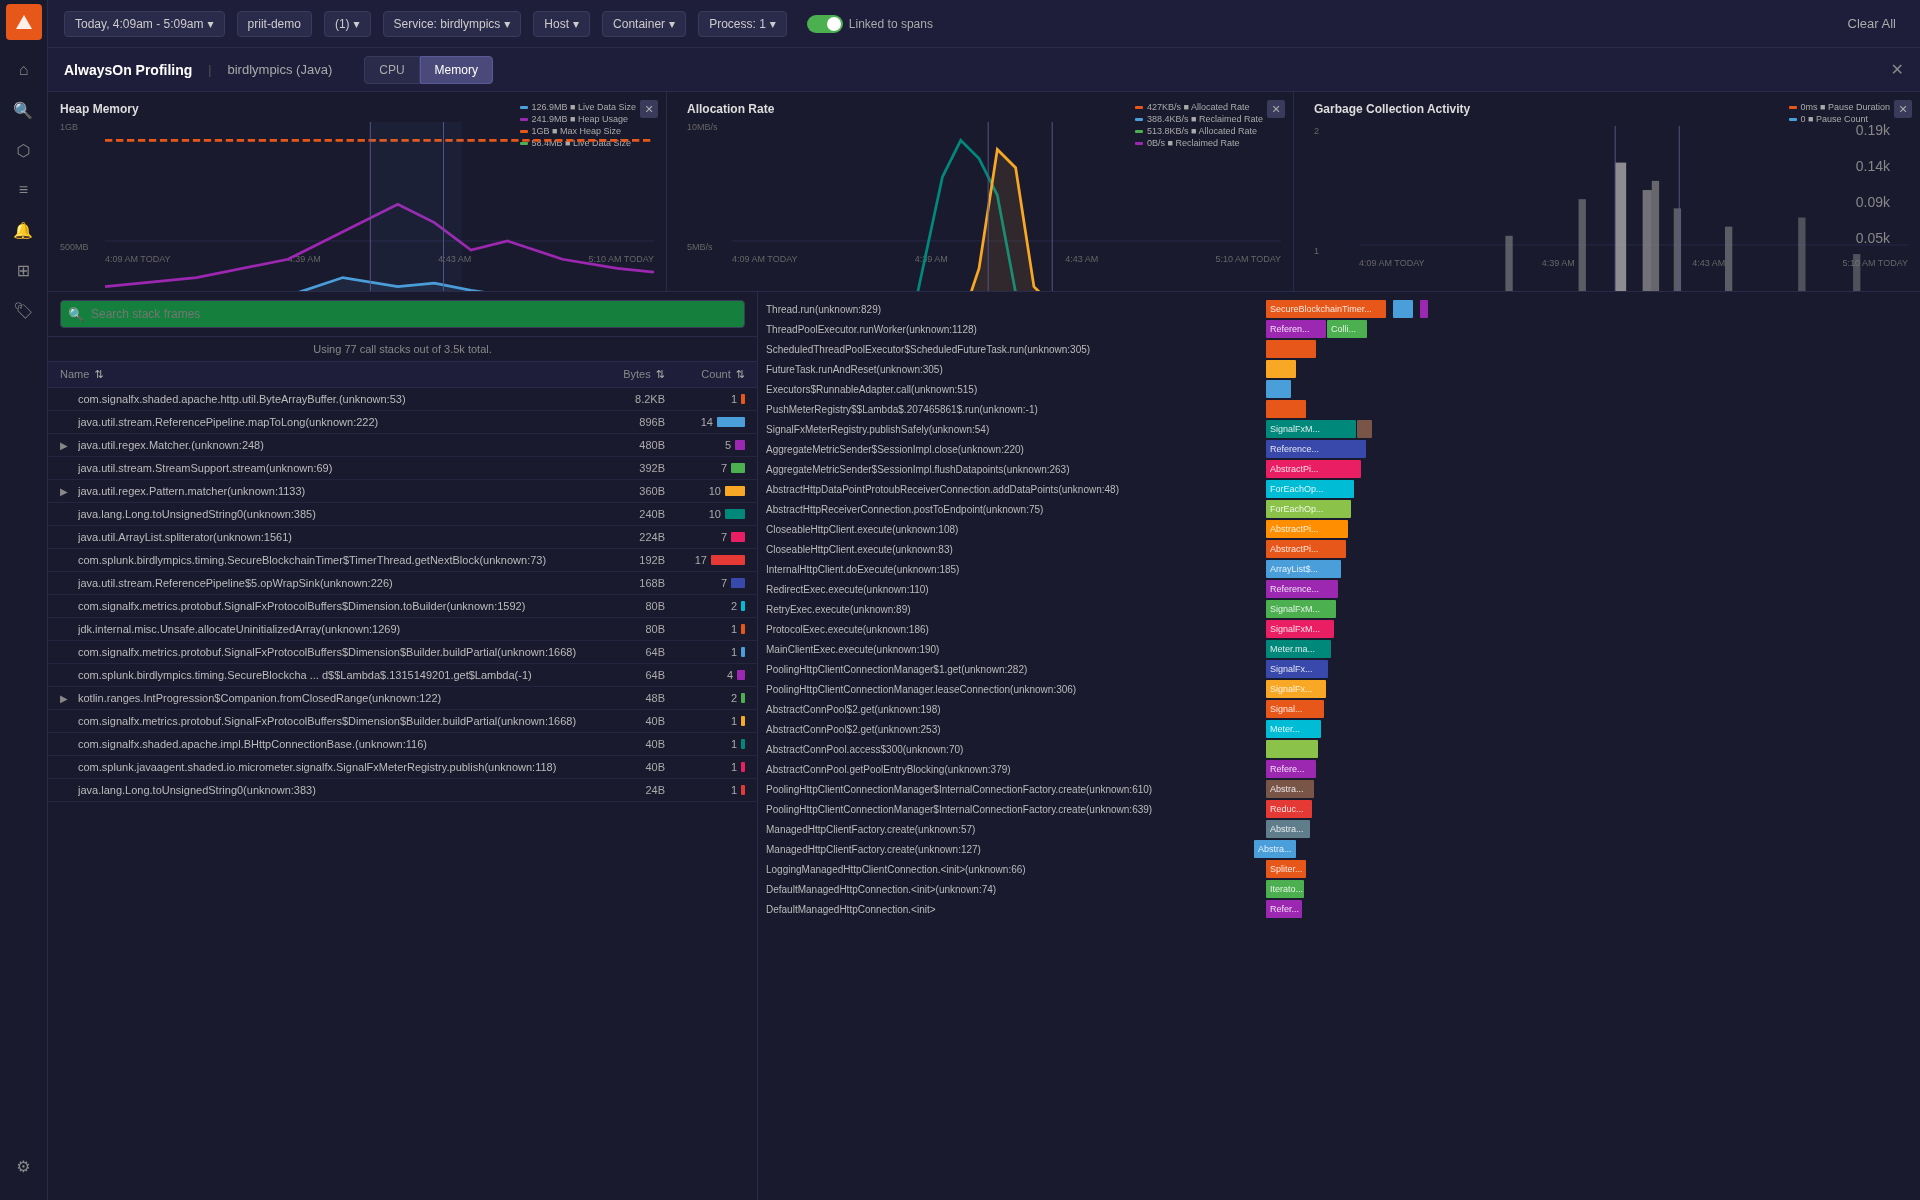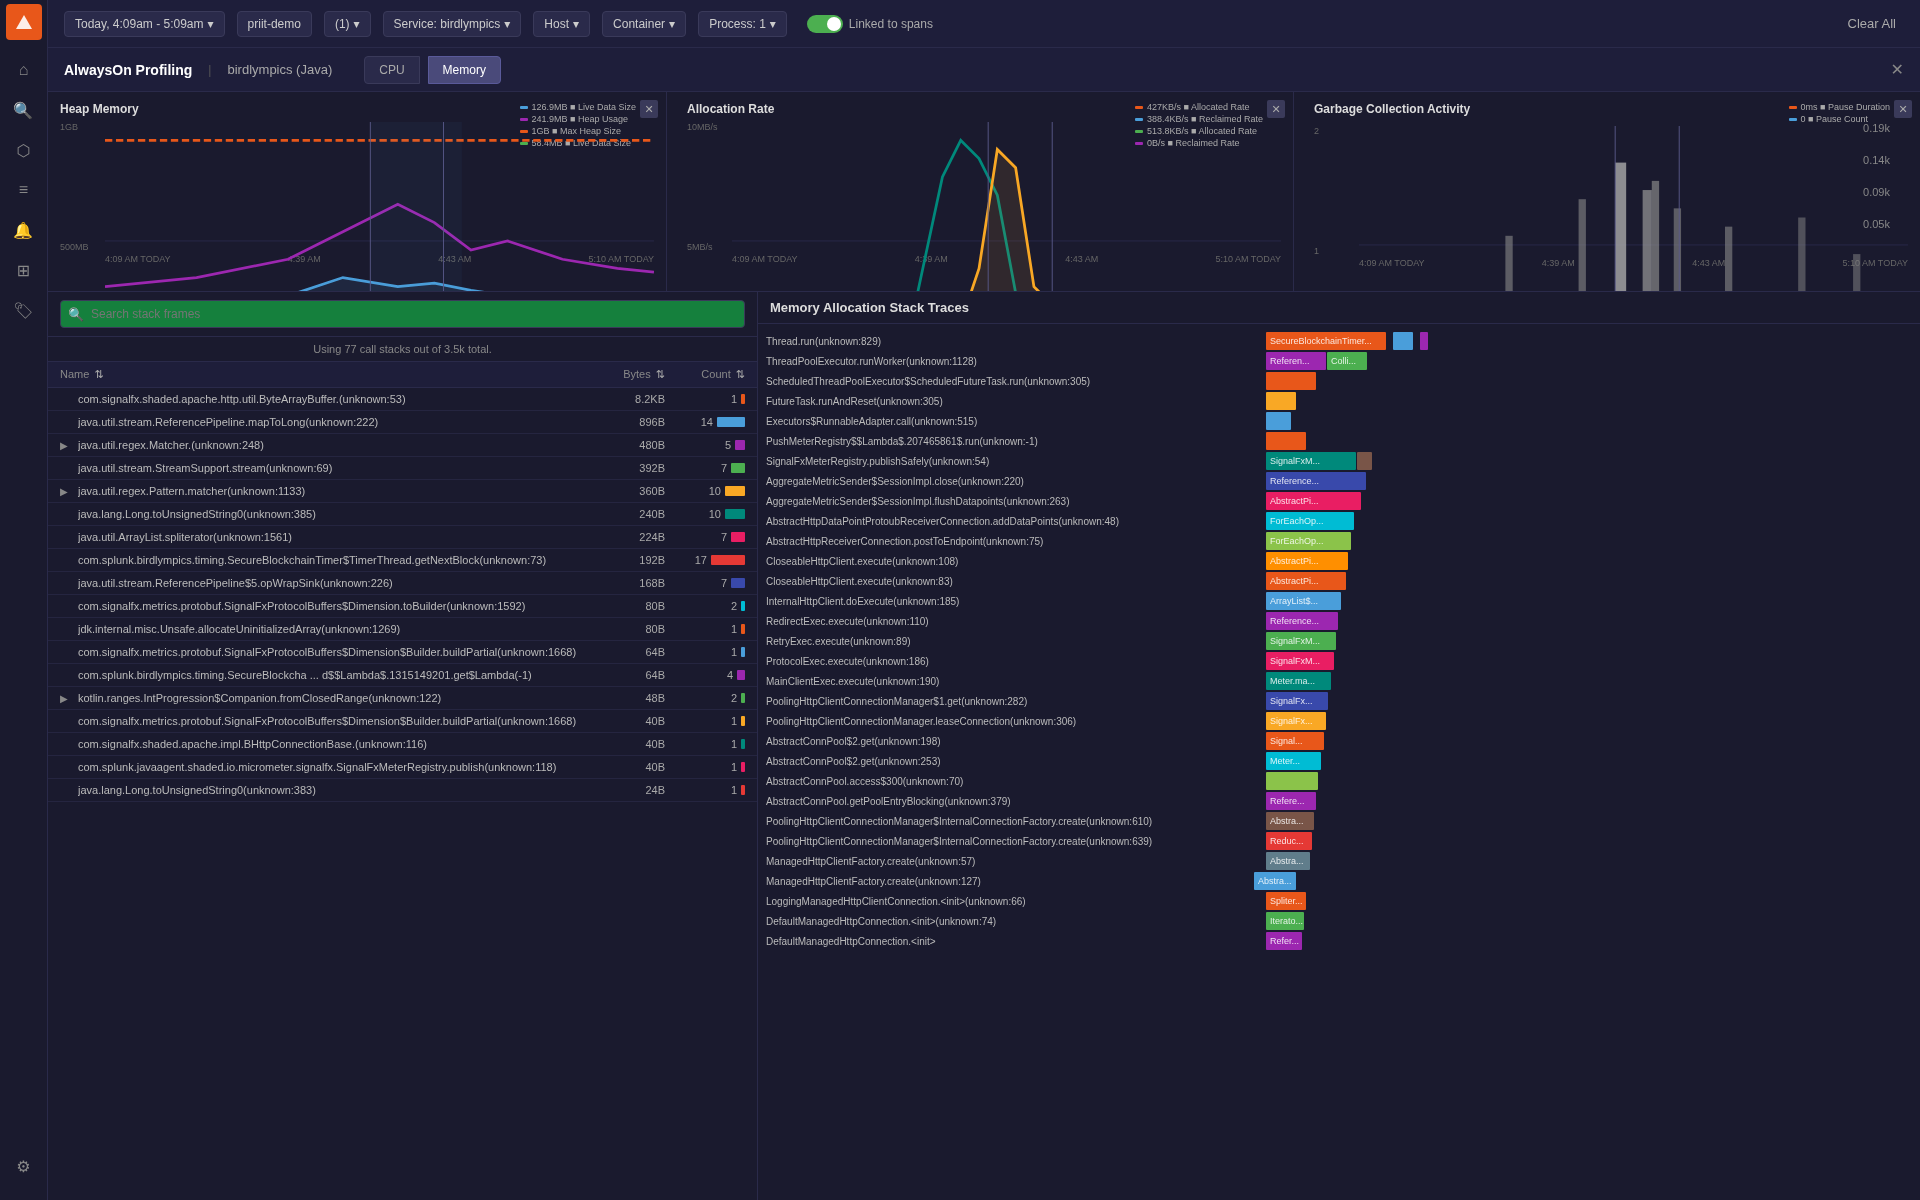--- a/index.html
+++ b/index.html
@@ -48,21 +48,21 @@
       cursor: pointer; font-size: 13px; padding: 4px 8px;
     }
 
     
     .profile-header {
       height: 44px; background: #1e1e3a; border-bottom: 1px solid #2a2a4a;
       display: flex; align-items: center; padding: 0 16px; gap: 16px;
     }
     .profile-title { color: #fff; font-size: 14px; font-weight: 600; }
     .profile-subtitle { color: #aaa; font-size: 13px; }
-    .tab-group { display: flex; gap: 8px; margin-left: 16px; }
+    .tab-group { display: flex; gap: 0; margin-left: 16px; }
     .tab-btn {
       padding: 6px 14px; background: #2a2a4a; border: 1px solid #3a3a5a;
       color: #aaa; cursor: pointer; font-size: 12px;
     }
     .tab-btn:first-child { border-radius: 4px 0 0 4px; }
     .tab-btn:last-child { border-radius: 0 4px 4px 0; }
     .tab-btn.active { background: #4a4a7a; color: #fff; border-color: #5a5a9a; }
     .close-btn { margin-left: auto; background: transparent; border: none; color: #888; cursor: pointer; font-size: 16px; }
 
     
@@ -324,21 +324,21 @@
       <div class="chart-legend">
         <div class="chart-legend-item">
             <div class="legend-dot" style="background:#e8571a"></div>
             <span style="font-size:9px;color:#aaa">0ms ■ Pause Duration</span>
           </div>
         <div class="chart-legend-item">
             <div class="legend-dot" style="background:#4a9eda"></div>
             <span style="font-size:9px;color:#aaa">0 ■ Pause Count</span>
           </div>
       </div>
-      <div style="position:absolute;right:30px;top:30px;font-size:11px;color:#888;text-align:left;">
+      <div style="position:absolute;right:30px;top:30px;font-size:14px;color:#888;text-align:left;">
         <div>0.19k</div>
           <div style="margin-top:20px">0.14k</div>
           <div style="margin-top:20px">0.09k</div>
           <div style="margin-top:20px">0.05k</div>
       </div>
       <div class="chart-area" style="margin-top:10px;">
         <div class="chart-yaxis">
           <span>2</span>
             <span>1</span>
         </div>
@@ -501,21 +501,20 @@
           <div class="table-row">
     <div class="row-expand"></div>
     <div class="row-name">java.lang.Long.toUnsignedString0(unknown:383)</div>
     <div class="row-bytes">24B</div>
     <div class="row-count">1 <span class="count-bar" style="width:4px;background:#e53935;"></span></div>
   </div>
         </div>
     </div>
 
     <div class="flame-panel">
-      <div class="flame-title">Memory Allocation Stack Traces</div>
       <div class="flame-content" id="flame-content">
       <div style="display: flex; margin-bottom: 2px; align-items: center;">
             <div style="width: 500px; flex-shrink: 0; font-size: 10px; color: rgb(187, 187, 187); white-space: nowrap; overflow: hidden; text-overflow: ellipsis; padding-right: 8px;">Thread.run(unknown:829)</div>
             <div style="display: flex; flex: 1 1 0%; gap: 7px;">
               <div class="flame-segment" style="background: rgb(232, 87, 26); width: 120px;">SecureBlockchainTimer...</div>
               <div class="flame-segment" style="background: rgb(74, 158, 218); width: 20px;"></div>
               <div class="flame-segment" style="background: rgb(156, 39, 176); width: 8px;"></div>
             </div>
           </div>
           <div style="display: flex; margin-bottom: 2px; align-items: center;">

